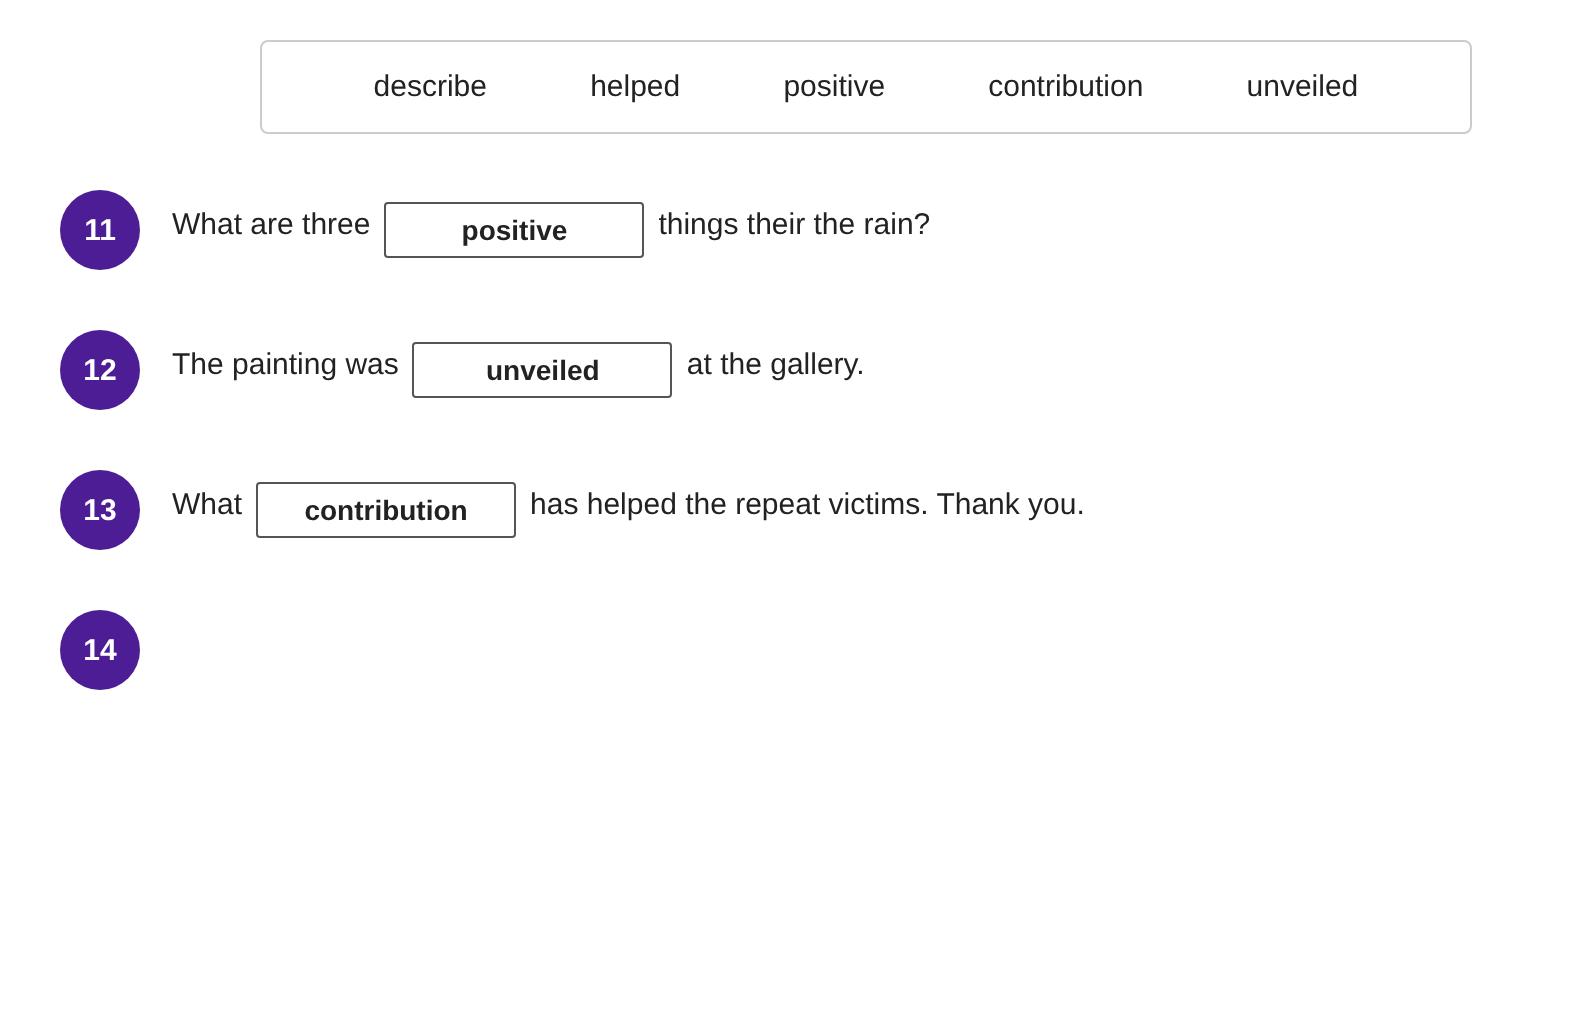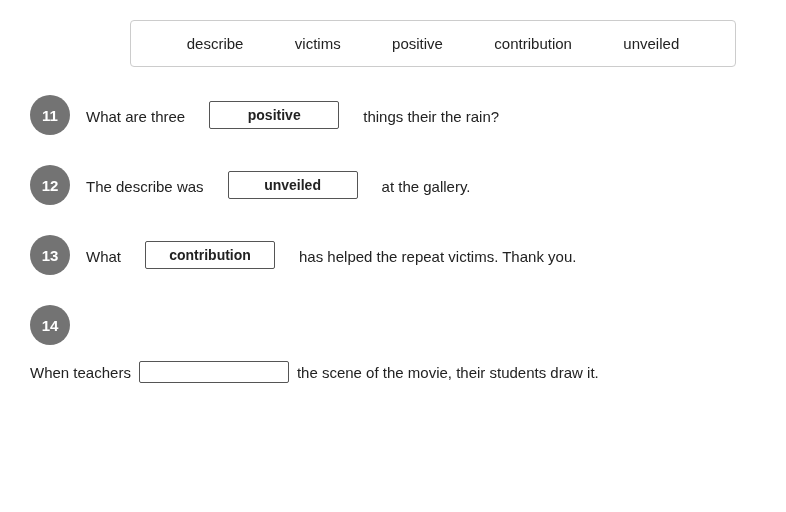--- a/index.html
+++ b/index.html
@@ -38,36 +38,36 @@
     .question-row {
       display: flex;
       align-items: center;
       margin-bottom: 30px;
     }
 
     .number-circle {
       width: 40px;
       height: 40px;
       border-radius: 50%;
-      background: #737373;
+      background: #4c1d95;
       color: #fff;
       display: flex;
       align-items: center;
       justify-content: center;
       font-weight: bold;
       font-size: 15px;
       flex-shrink: 0;
       margin-right: 16px;
     }
 
     .question-text {
       display: flex;
-      align-items: flex-end;
+      align-items: flex-start;
       flex-wrap: wrap;
-      gap: 20px;
+      gap: 3px;
       font-size: 15px;
       line-height: 1.6;
     }
 
     .answer-box {
       border: 1px solid #555;
       border-radius: 2px;
       padding: 2px 10px;
       min-width: 130px;
       text-align: center;
@@ -101,55 +101,50 @@
       gap: 4px;
       font-size: 15px;
       padding-left: 0;
     }
   </style>
 </head>
 <body>
 
 <div class="word-bank">
   <span class="word-bank-item">describe</span>
-  <span class="word-bank-item">victims</span>
+  <span class="word-bank-item">helped</span>
   <span class="word-bank-item">positive</span>
   <span class="word-bank-item">contribution</span>
   <span class="word-bank-item">unveiled</span>
 </div>
 
 <div class="question-row">
   <div class="number-circle">11</div>
   <div class="question-text">
     <span>What are three</span>
     <span class="answer-box">positive</span>
     <span>things their the rain?</span>
   </div>
 </div>
 
 <div class="question-row">
   <div class="number-circle">12</div>
   <div class="question-text">
-    <span>The describe was</span>
+    <span>The painting was</span>
     <span class="answer-box">unveiled</span>
     <span>at the gallery.</span>
   </div>
 </div>
 
 <div class="question-row">
   <div class="number-circle">13</div>
   <div class="question-text">
     <span>What</span>
     <span class="answer-box">contribution</span>
     <span>has helped the repeat victims. Thank you.</span>
   </div>
 </div>
 
 <div class="q14-section">
   <div class="q14-row">
     <div class="number-circle">14</div>
   </div>
-  <div class="q14-text-row">
-    <span>When teachers</span>
-    <span class="answer-box empty">&nbsp;&nbsp;&nbsp;&nbsp;&nbsp;&nbsp;&nbsp;&nbsp;&nbsp;&nbsp;&nbsp;&nbsp;&nbsp;&nbsp;&nbsp;&nbsp;&nbsp;&nbsp;&nbsp;&nbsp;&nbsp;</span>
-    <span>the scene of the movie, their students draw it.</span>
-  </div>
 </div>
 
 </body></html>

